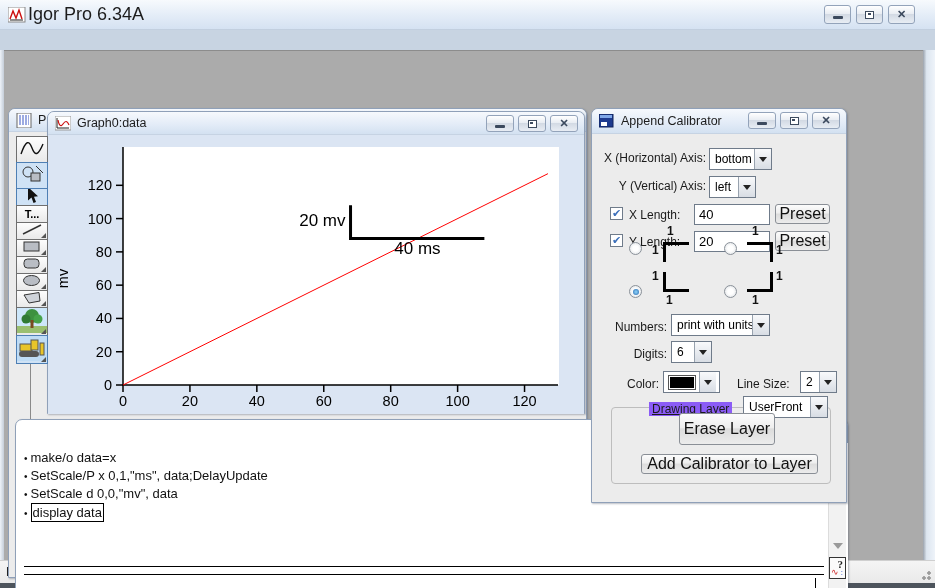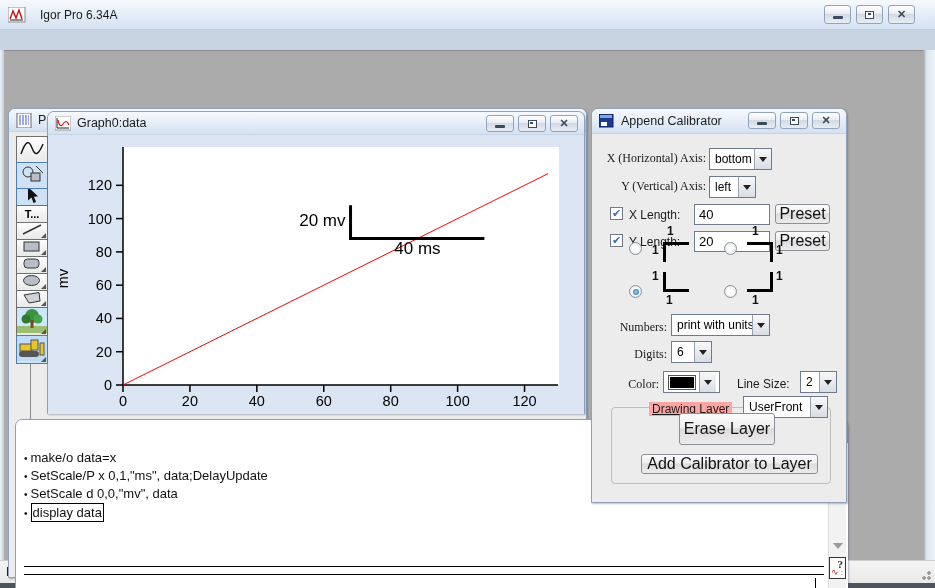--- a/index.html
+++ b/index.html
@@ -5,21 +5,21 @@
   * { margin:0; padding:0; box-sizing:border-box; }
   html,body { width:935px; height:588px; overflow:hidden;
     font-family:"Liberation Sans", sans-serif; background:#c8d4e2; }
   .app { position:absolute; inset:0; }
 
   
   .titlebar { position:absolute; left:0; top:0; width:935px; height:30px;
     background:linear-gradient(#f7fafd,#e3ecf7 55%,#d5e2f2); border-bottom:1px solid #c2cfdf;
     display:flex; align-items:center; }
   .app-icon { margin-left:8px; width:18px; height:16px; display:inline-block; }
-  .app-title { margin-left:14px; font-size:12px; color:#1c1c1c; }
+  .app-title { margin-left:2px; font-size:18px; color:#1c1c1c; }
   .winbtns { position:absolute; right:20px; top:5px; display:flex; gap:5px; }
   .tbtn { width:27px; height:19px; border:1px solid #93a3ba; border-radius:3px;
     background:linear-gradient(#ffffff,#e9edf3 45%,#d3dae4 50%,#e8edf4);
     display:flex; align-items:center; justify-content:center; cursor:default; }
   .tbtn.small { width:28px; height:17px; }
   .g-min { width:10px; height:3px; background:#3c4a5e; border-radius:1px; margin-top:6px;}
   .g-res { width:9px; height:8px; border:1.5px solid #3c4a5e; background:#fff; position:relative;}
   .g-res:after { content:""; position:absolute; left:1.5px; top:1.5px; width:3px; height:2px; background:#3c4a5e;}
   .g-close { font-size:11px; font-weight:bold; color:#3c4a5e; line-height:1; }
 
@@ -92,21 +92,21 @@
   .helpbtn .q { position:absolute; right:2px; top:0px; font-size:11px; font-weight:bold; color:#222;}
   .helpbtn .sq { position:absolute; left:1px; bottom:1px; color:#cc2222; font-size:9px; }
   .helpbtn .bd { position:absolute; right:2px; bottom:1px; color:#2244cc; font-size:8px; }
   .divline { position:absolute; left:7px; width:800px; height:1px; background:#000; }
   .caret { position:absolute; left:798px; top:135px; width:1px; height:19px; background:#000; }
 
   
   .panelwin { left:591px; top:57px; width:256px; height:395px; z-index:6; }
   .panelwin .wtitle { height:25px; }
   .plabel { position:absolute; font-size:12px; color:#1a1a1a; }
-  .r { text-align:right;font-family:Liberation Serif, serif; }
+  .r { text-align:right; }
   .combo { position:absolute; display:flex; align-items:center; height:22px;
     border:1px solid #6f7b8a; background:#fff; font-size:12px; padding-left:5px; }
   .combo-text { flex:1; white-space:nowrap; overflow:hidden; }
   .combo-arrow { width:17px; height:100%; border-left:1px solid #98a2ae; flex:none;
     background:linear-gradient(#f8f9fb,#d8dde4); display:flex; align-items:center; justify-content:center; }
   .arr { width:0; height:0; border:4px solid transparent; border-top:5px solid #222; margin-top:5px; }
   .edit { position:absolute; height:21px; border:1px solid #6f7b8a; background:#fff;
     font-size:13px; padding:2px 4px; }
   .btn { position:absolute; border:1px solid #8a8f96; border-radius:3px; font-size:16px; color:#111;
     background:linear-gradient(#fcfcfc,#eeeeee 45%,#dcdcdc 50%,#ececec);
@@ -415,21 +415,21 @@
       </div>
       <div class="plabel" style="left:145px; top:268px;">Line Size:</div>
       <div class="combo" style="left:208px; top:262px; width:37px;">
         <span class="combo-text">2</span>
         <span class="combo-arrow">
             <span class="arr"></span>
           </span>
       </div>
 
       <div class="groupbox" style="left:19px; top:298px; width:220px; height:77px;"></div>
-      <div class="plabel" style="left:57px; top:293px; background:#fca5a5; padding:0 3px;text-decoration:underline;">Drawing Layer</div>
+      <div class="plabel" style="left:57px; top:293px; background:#8b5cf6; padding:0 3px;text-decoration:underline;">Drawing Layer</div>
       <div class="combo" style="left:151px; top:287px; width:85px;">
         <span class="combo-text">UserFront</span>
         <span class="combo-arrow">
             <span class="arr"></span>
           </span>
       </div>
       <div class="btn" style="left:87px; top:304px; width:96px; height:32px;">Erase Layer</div>
       <div class="btn" style="left:49px; top:345px; width:177px; height:20px;">Add Calibrator to Layer</div>
     </div>
 

